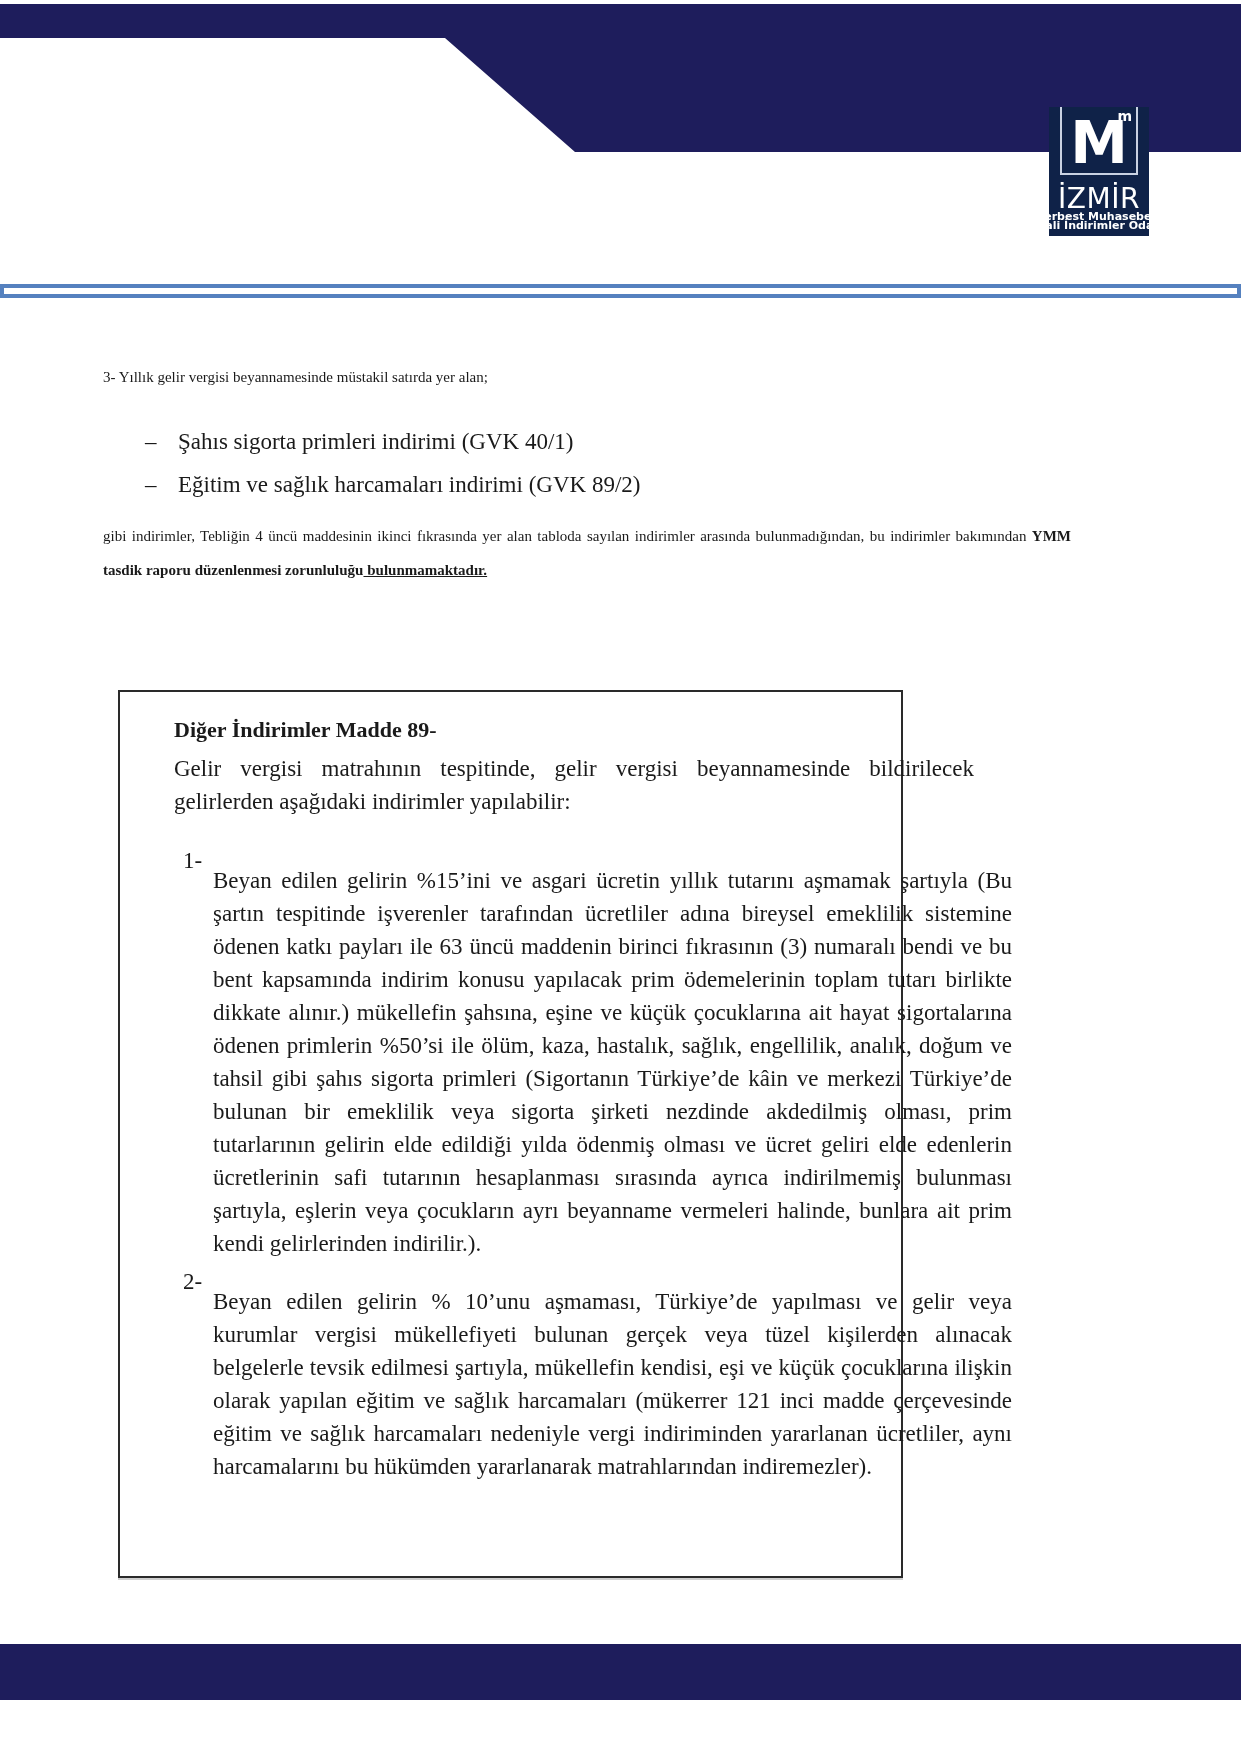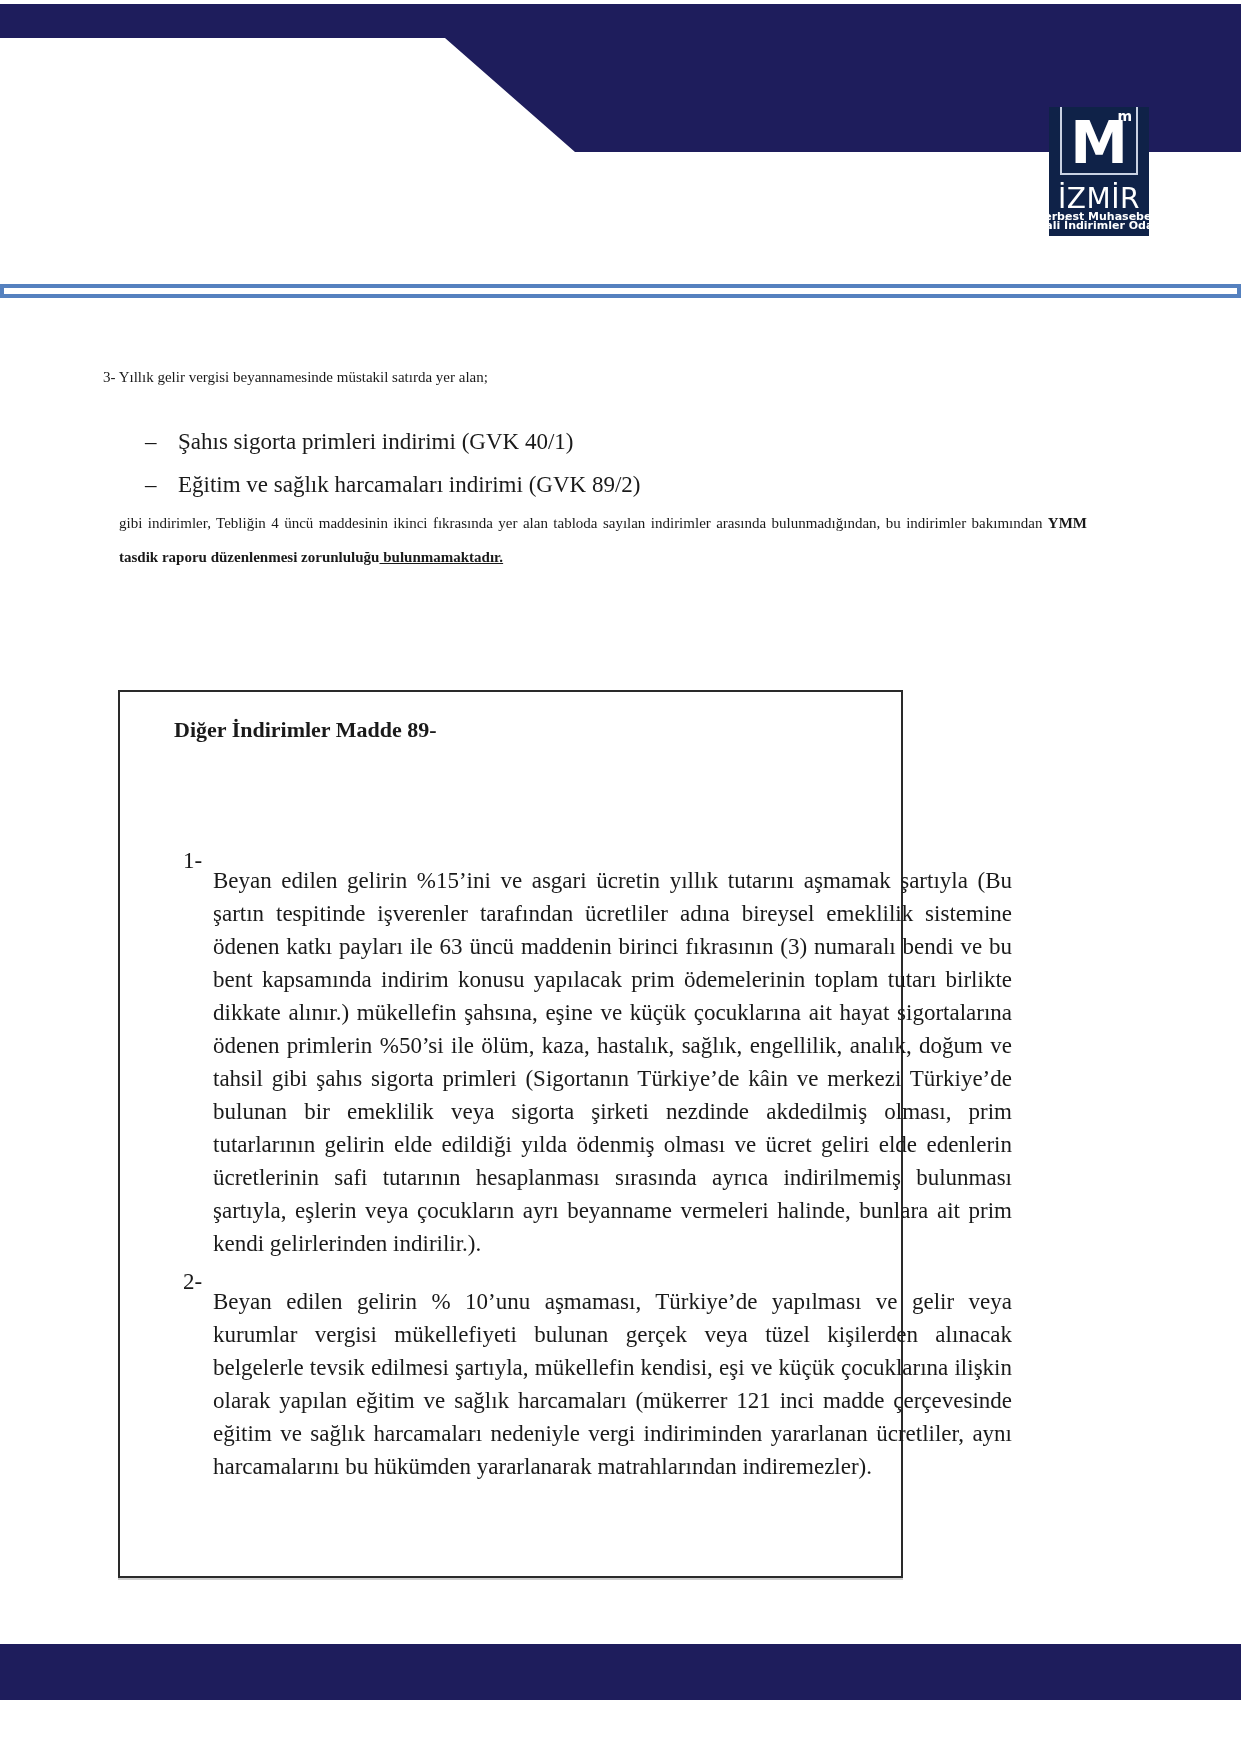--- a/index.html
+++ b/index.html
@@ -37,21 +37,21 @@
     .rule {
       position: absolute; left: 0; top: 284px; width: 1241px; height: 14px;
       box-sizing: border-box; border: 4px solid #5581bf; background: #ffffff;
     }
 
     .content { position: absolute; left: 103px; width: 968px; font-size: 15px; line-height: 34px; }
     .item3 { top: 360px; }
     .dash-list { position: absolute; left: 145px; top: 420px; font-size: 23px; line-height: 43px; }
     .dash-list .row { display: flex; }
     .dash-list .dash { width: 33px; }
-    .para { top: 506px; text-align: justify; text-align-last: left; margin-left: 16px; }
+    .para { top: 519px; text-align: justify; text-align-last: left; }
     .para b { font-weight: bold; }
     .para u { font-weight: bold; text-decoration: underline; }
 
     .box {
       position: absolute; left: 118px; top: 690px; width: 785px; height: 888px;
       box-sizing: border-box; border: 2px solid #2a2a2a;
       box-shadow: 0 2px 0 #cfcfcf;
     }
     .box-title { position: absolute; left: 54px; top: 23px; font-weight: bold; font-size: 22px; line-height: 30px; }
     .box-intro { position: absolute; left: 54px; top: 60px; width: 800px; font-size: 23px; line-height: 33px; text-align: justify; text-align-last: left; }
@@ -96,20 +96,21 @@
   <div class="row">
     <span class="dash">–</span>
     <span>Eğitim ve sağlık harcamaları indirimi (GVK 89/2)</span>
   </div>
 </div>
 
 <div class="content para"><span>gibi indirimler, Tebliğin 4 üncü maddesinin ikinci fıkrasında yer alan tabloda sayılan indirimler arasında bulunmadığından, bu indirimler bakımından </span><b>YMM tasdik raporu düzenlenmesi zorunluluğu</b><u> bulunmamaktadır.</u></div>
 
 <div class="box">
   <div class="box-title">Diğer İndirimler Madde 89-</div>
+  <div class="box-intro">Gelir vergisi matrahının tespitinde, gelir vergisi beyannamesinde bildirilecek gelirlerden aşağıdaki indirimler yapılabilir:</div>
   <div class="bitem bitem1">
     <span class="num">1-</span>
     <span class="txt">Beyan edilen gelirin %15’ini ve asgari ücretin yıllık tutarını aşmamak şartıyla (Bu şartın tespitinde işverenler tarafından ücretliler adına bireysel emeklilik sistemine ödenen katkı payları ile 63 üncü maddenin birinci fıkrasının (3) numaralı bendi ve bu bent kapsamında indirim konusu yapılacak prim ödemelerinin toplam tutarı birlikte dikkate alınır.) mükellefin şahsına, eşine ve küçük çocuklarına ait hayat sigortalarına ödenen primlerin %50’si ile ölüm, kaza, hastalık, sağlık, engellilik, analık, doğum ve tahsil gibi şahıs sigorta primleri (Sigortanın Türkiye’de kâin ve merkezi Türkiye’de bulunan bir emeklilik veya sigorta şirketi nezdinde akdedilmiş olması, prim tutarlarının gelirin elde edildiği yılda ödenmiş olması ve ücret geliri elde edenlerin ücretlerinin safi tutarının hesaplanması sırasında ayrıca indirilmemiş bulunması şartıyla, eşlerin veya çocukların ayrı beyanname vermeleri halinde, bunlara ait prim kendi gelirlerinden indirilir.).</span>
   </div>
   <div class="bitem bitem2">
     <span class="num">2-</span>
     <span class="txt">Beyan edilen gelirin % 10’unu aşmaması, Türkiye’de yapılması ve gelir veya kurumlar vergisi mükellefiyeti bulunan gerçek veya tüzel kişilerden alınacak belgelerle tevsik edilmesi şartıyla, mükellefin kendisi, eşi ve küçük çocuklarına ilişkin olarak yapılan eğitim ve sağlık harcamaları (mükerrer 121 inci madde çerçevesinde eğitim ve sağlık harcamaları nedeniyle vergi indiriminden yararlanan ücretliler, aynı harcamalarını bu hükümden yararlanarak matrahlarından indiremezler).</span>
   </div>
 </div>
 

